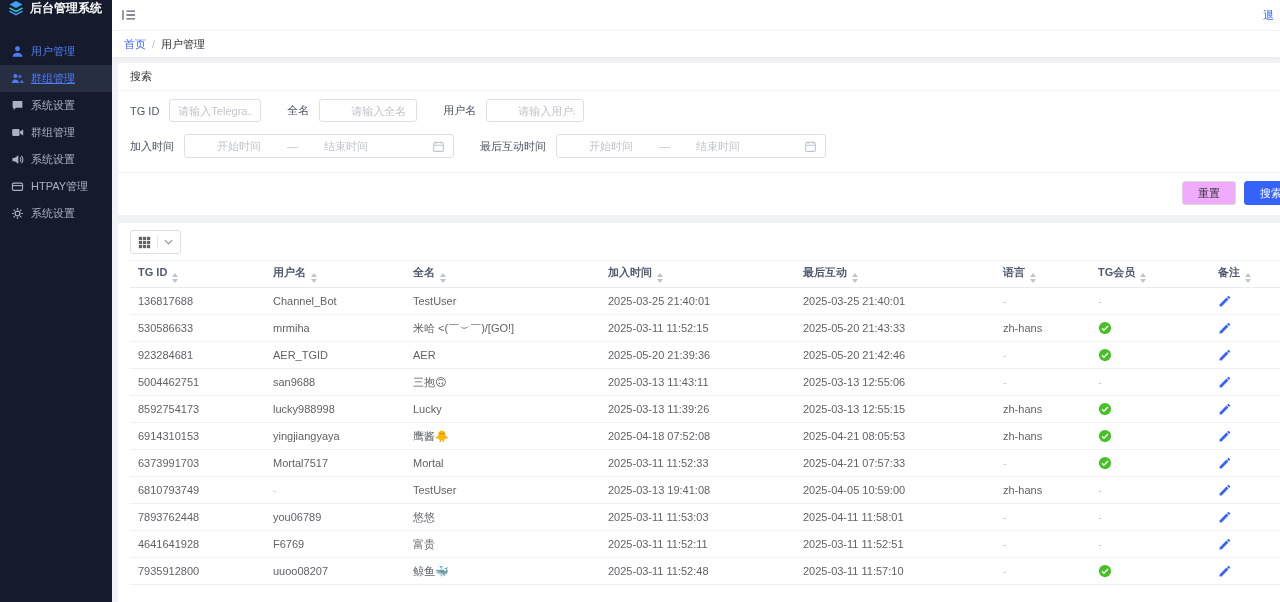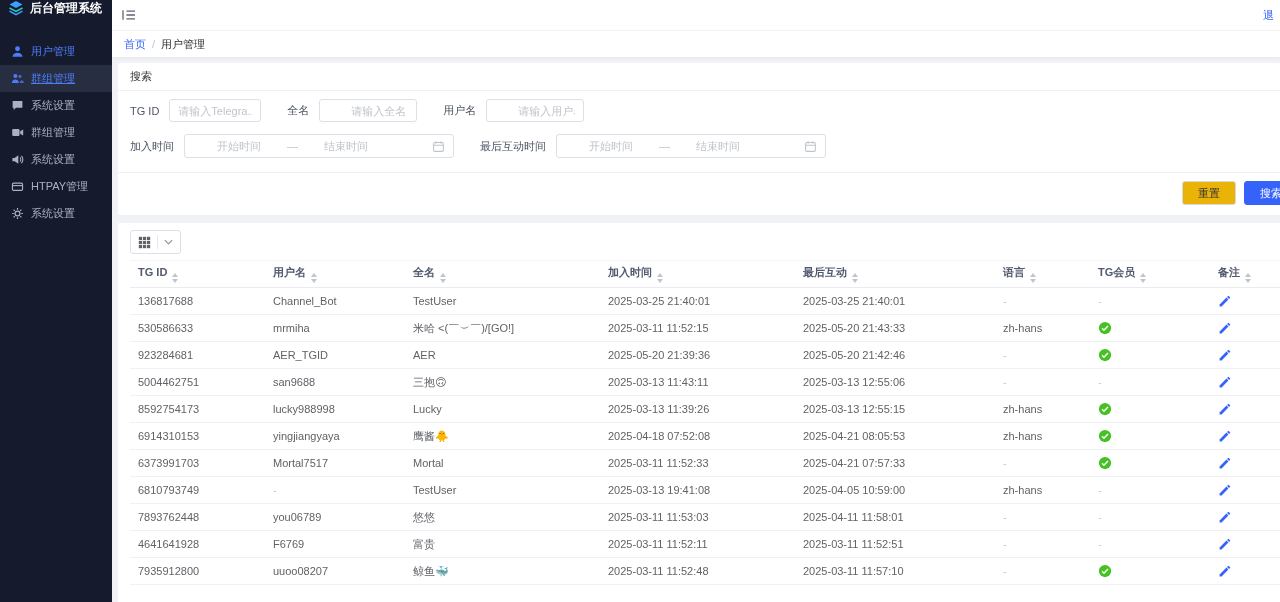--- a/index.html
+++ b/index.html
@@ -42,21 +42,21 @@
   .inp::placeholder { color:#c0c4cc; }
   .inp.w-sm { width:92px; } .inp.w-md { width:98px;padding-left:31px; }
   .range { height:24px; border:1px solid #dcdfe6; border-radius:3px; display:flex; align-items:center;
     padding:0 8px; width:270px; }
   .range input { border:none; outline:none; width:92px; font-size:11px; text-align:center; color:#333; font-family:Liberation Sans, sans-serif; }
   .range input::placeholder { color:#c0c4cc; }
   .range .sep { color:#c0c4cc; margin:0 2px; font-size:11px; }
   .range .cal { margin-left:auto; display:flex; }
   .divider { border-top:1px solid #f0f0f0; }
   .actions { display:flex; justify-content:flex-end; gap:8px; padding:8px 12px 10px; }
-  .btn { height:24px; padding:0 15px; font-size:11px; border:1px solid #d9d9d9; background:#eab308;
+  .btn { height:24px; padding:0 15px; font-size:11px; border:1px solid #d9d9d9; background:#f0abfc;
     border-radius:3px; color:#333; cursor:pointer; font-family:inherit; }
   .btn.primary { background:var(--accent); border-color:var(--accent); color:#fff; }
 
   
   .table-card { height:396px; overflow:hidden; }
   .toolbar { padding:7px 12px 6px; }
   .tool-btn { height:24px; display:inline-flex; align-items:center; gap:6px; padding:0 7px;
     border:1px solid #dcdfe6; border-radius:3px; background:#fff; cursor:pointer; }
   .tool-btn .vline { width:1px; height:14px; background:#e4e7ed; }
   table { border-collapse:collapse; table-layout:fixed; width:1170px; margin:0 12px; }

